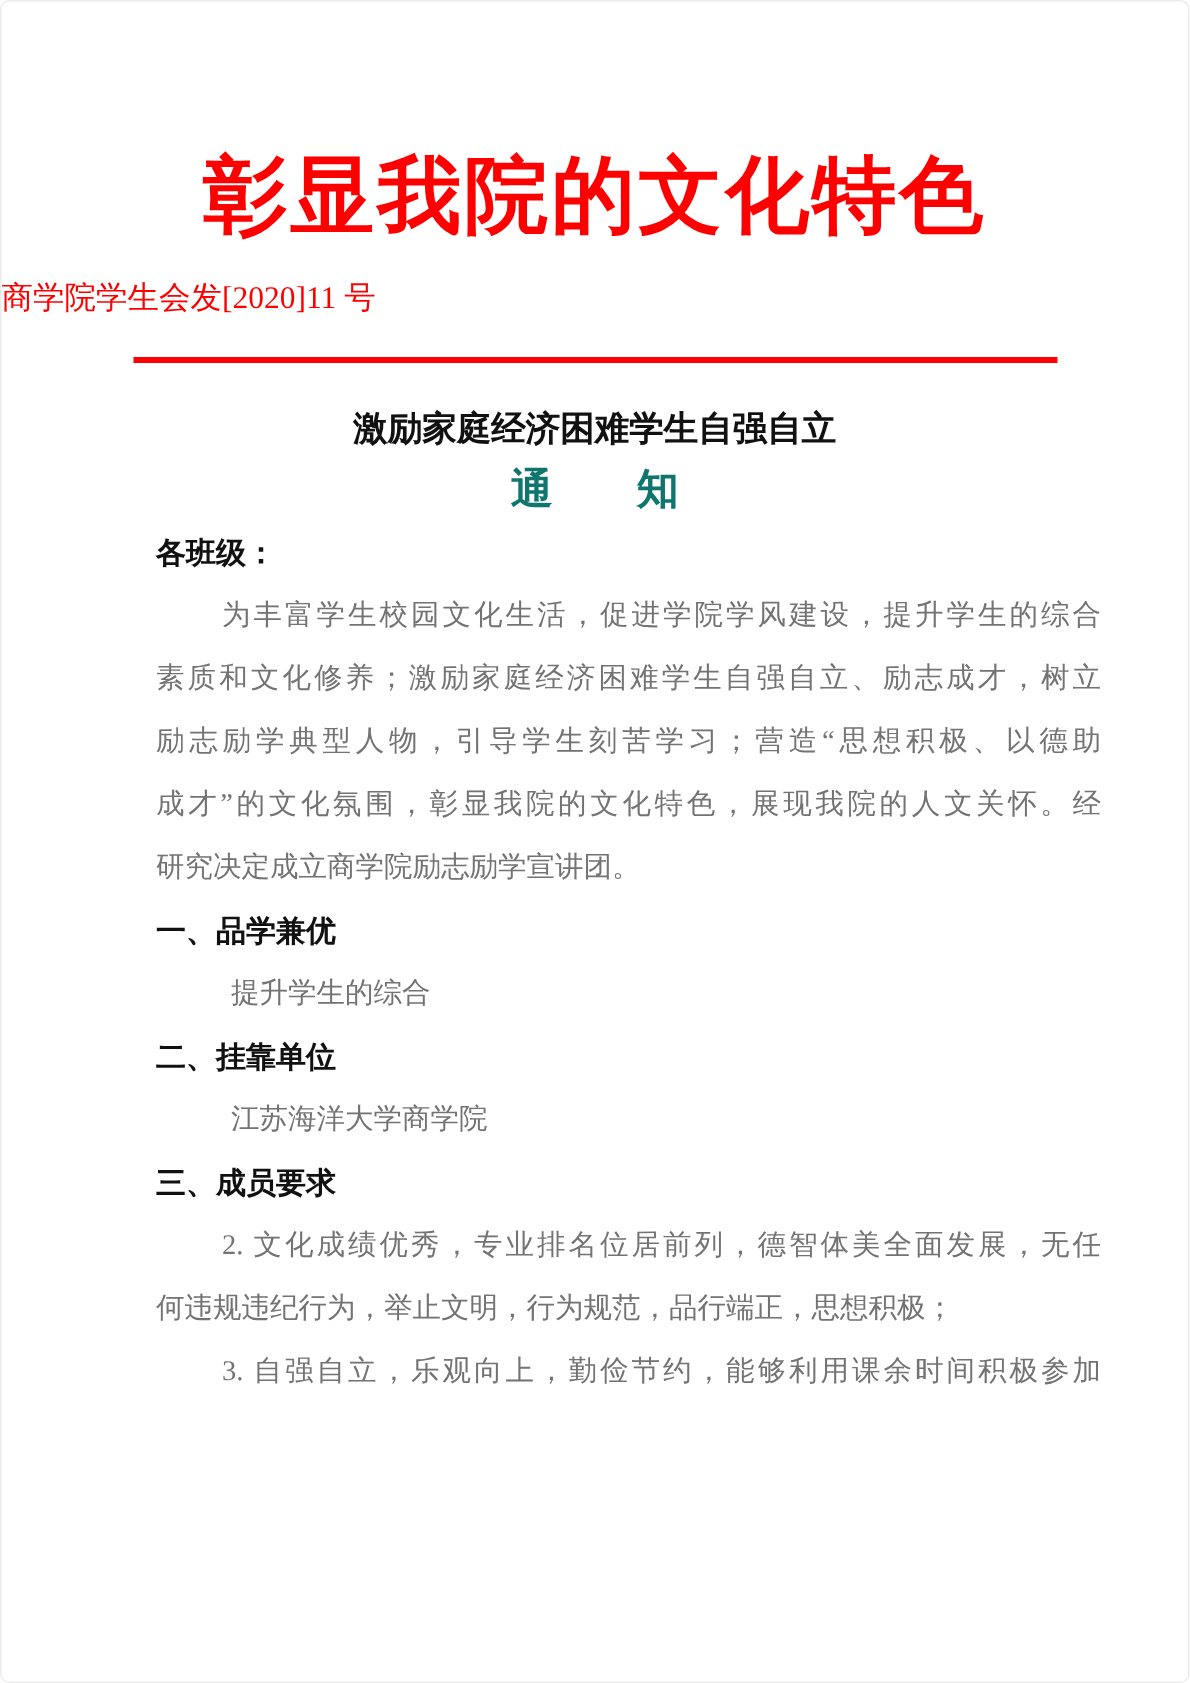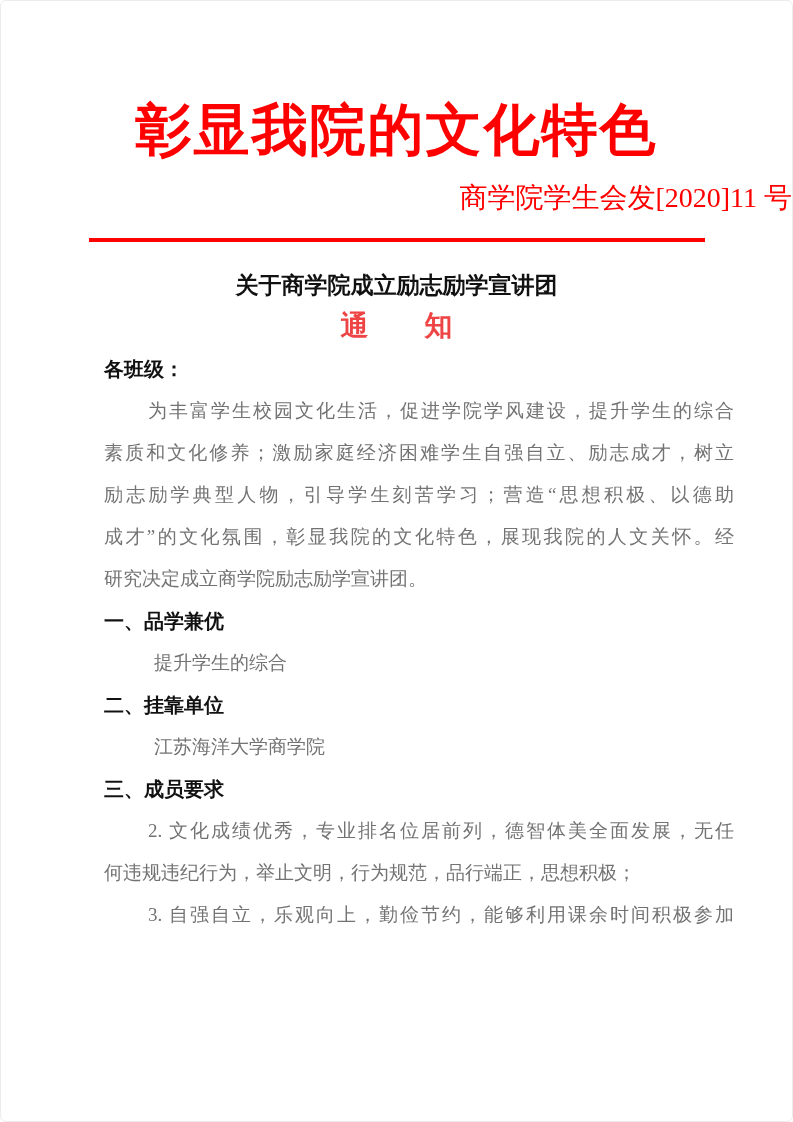--- a/index.html
+++ b/index.html
@@ -20,22 +20,22 @@
     text-align: center;
     font-family: "Liberation Sans", sans-serif;
     font-weight: 700;
     font-size: 56px;
     line-height: 66px;
     letter-spacing: 2px;
     color: #ff0000;
   }
   .doc-number {
     margin-top: 22px;
-    text-align: right;
-    font-size: 28px;
+    text-align: left;
+    font-size: 21px;
     line-height: 26px;
     color: #ff0000;
   }
   .red-line {
     margin: 27px auto 0 auto;
     width: 616px;
     height: 4px;
     background: #ff0000;
   }
 
@@ -49,21 +49,21 @@
     line-height: 30px;
     color: #111111;
   }
   .type-label {
     margin-top: 8px;
     text-align: center;
     font-family: "Liberation Sans", sans-serif;
     font-weight: 700;
     font-size: 28px;
     line-height: 36px;
-    color: #ef4444;
+    color: #0f766e;
   }
 
   
   .doc-body {
     margin: 4px 58px 0 103px; 
   }
   .line {
     font-size: 19px;
     line-height: 42px;
     color: #737373;
@@ -86,21 +86,21 @@
 <body>
 
 <div class="page">
 
   <div class="org-title">彰显我院的文化特色</div>
 
   <div class="doc-number">商学院学生会发[2020]11 号</div>
 
   <div class="red-line"></div>
 
-  <div class="subject">关于商学院成立励志励学宣讲团</div>
+  <div class="subject">激励家庭经济困难学生自强自立</div>
 
   <div class="type-label">通　　知</div>
 
   <div class="doc-body">
 
     <div class="line bold-line nw">各班级：</div>
 
     <div>
       <div class="line jl first">为丰富学生校园文化生活，促进学院学风建设，提升学生的综合</div>
       <div class="line jl">素质和文化修养；激励家庭经济困难学生自强自立、励志成才，树立</div>

